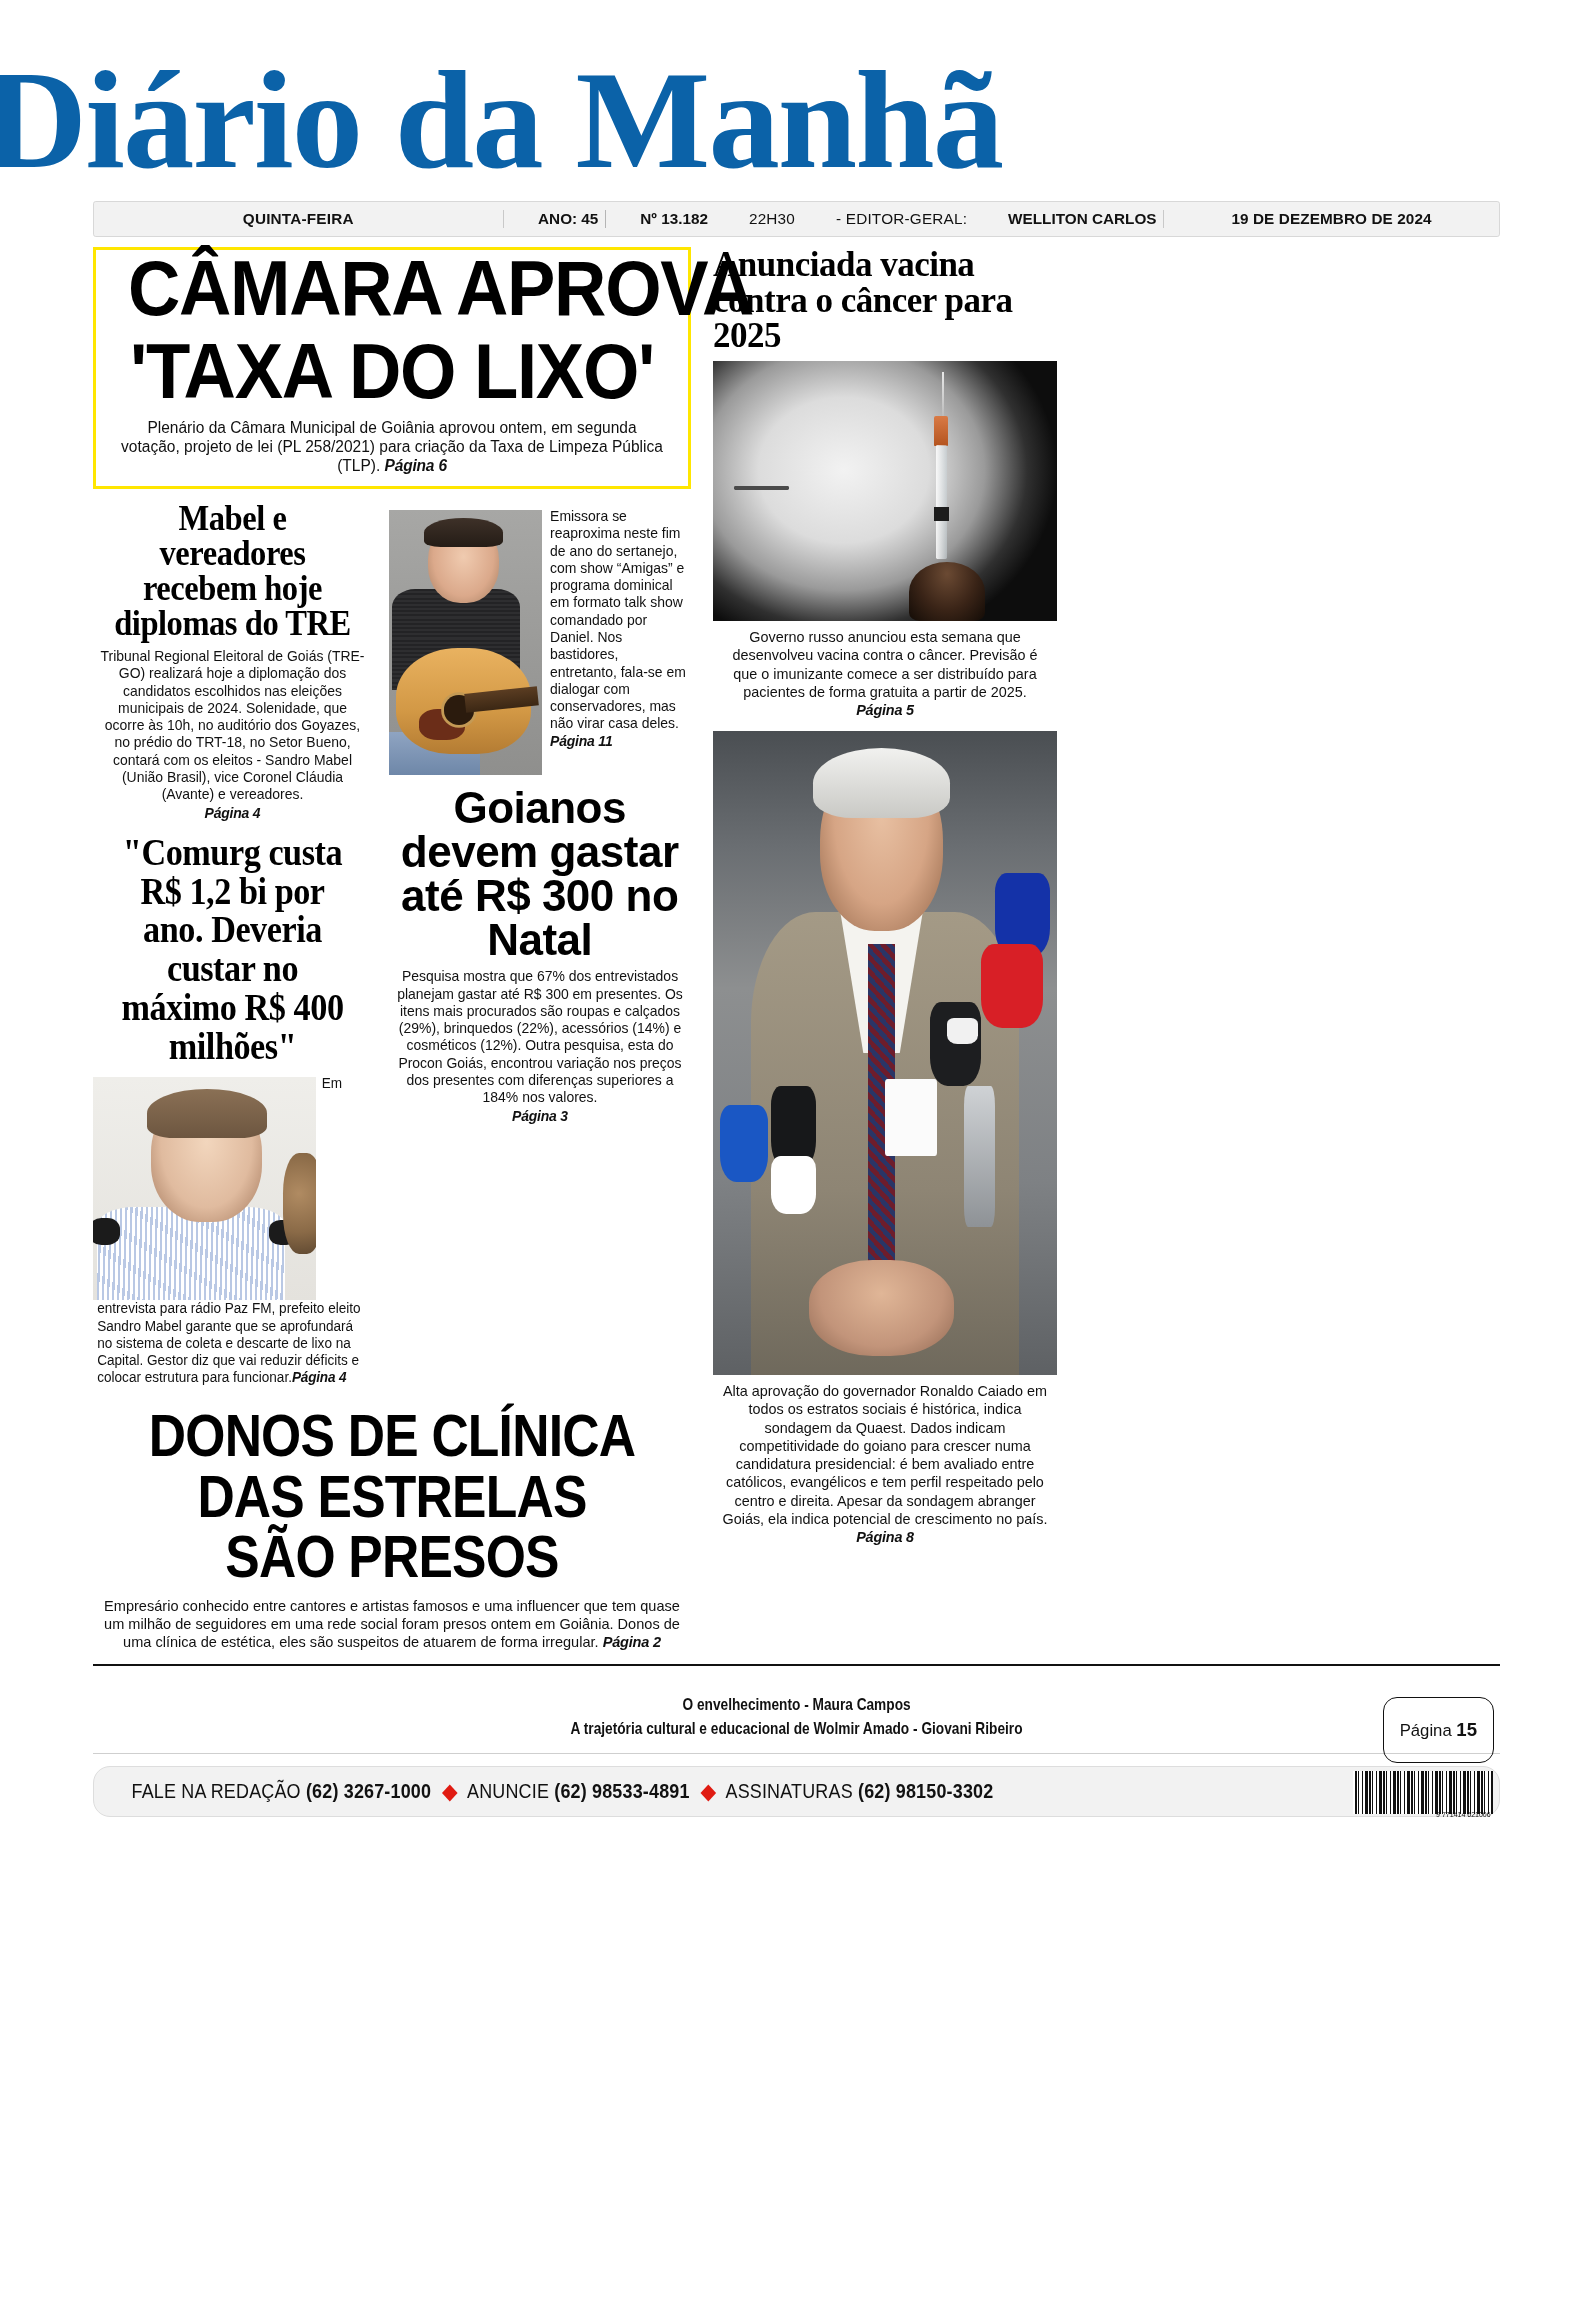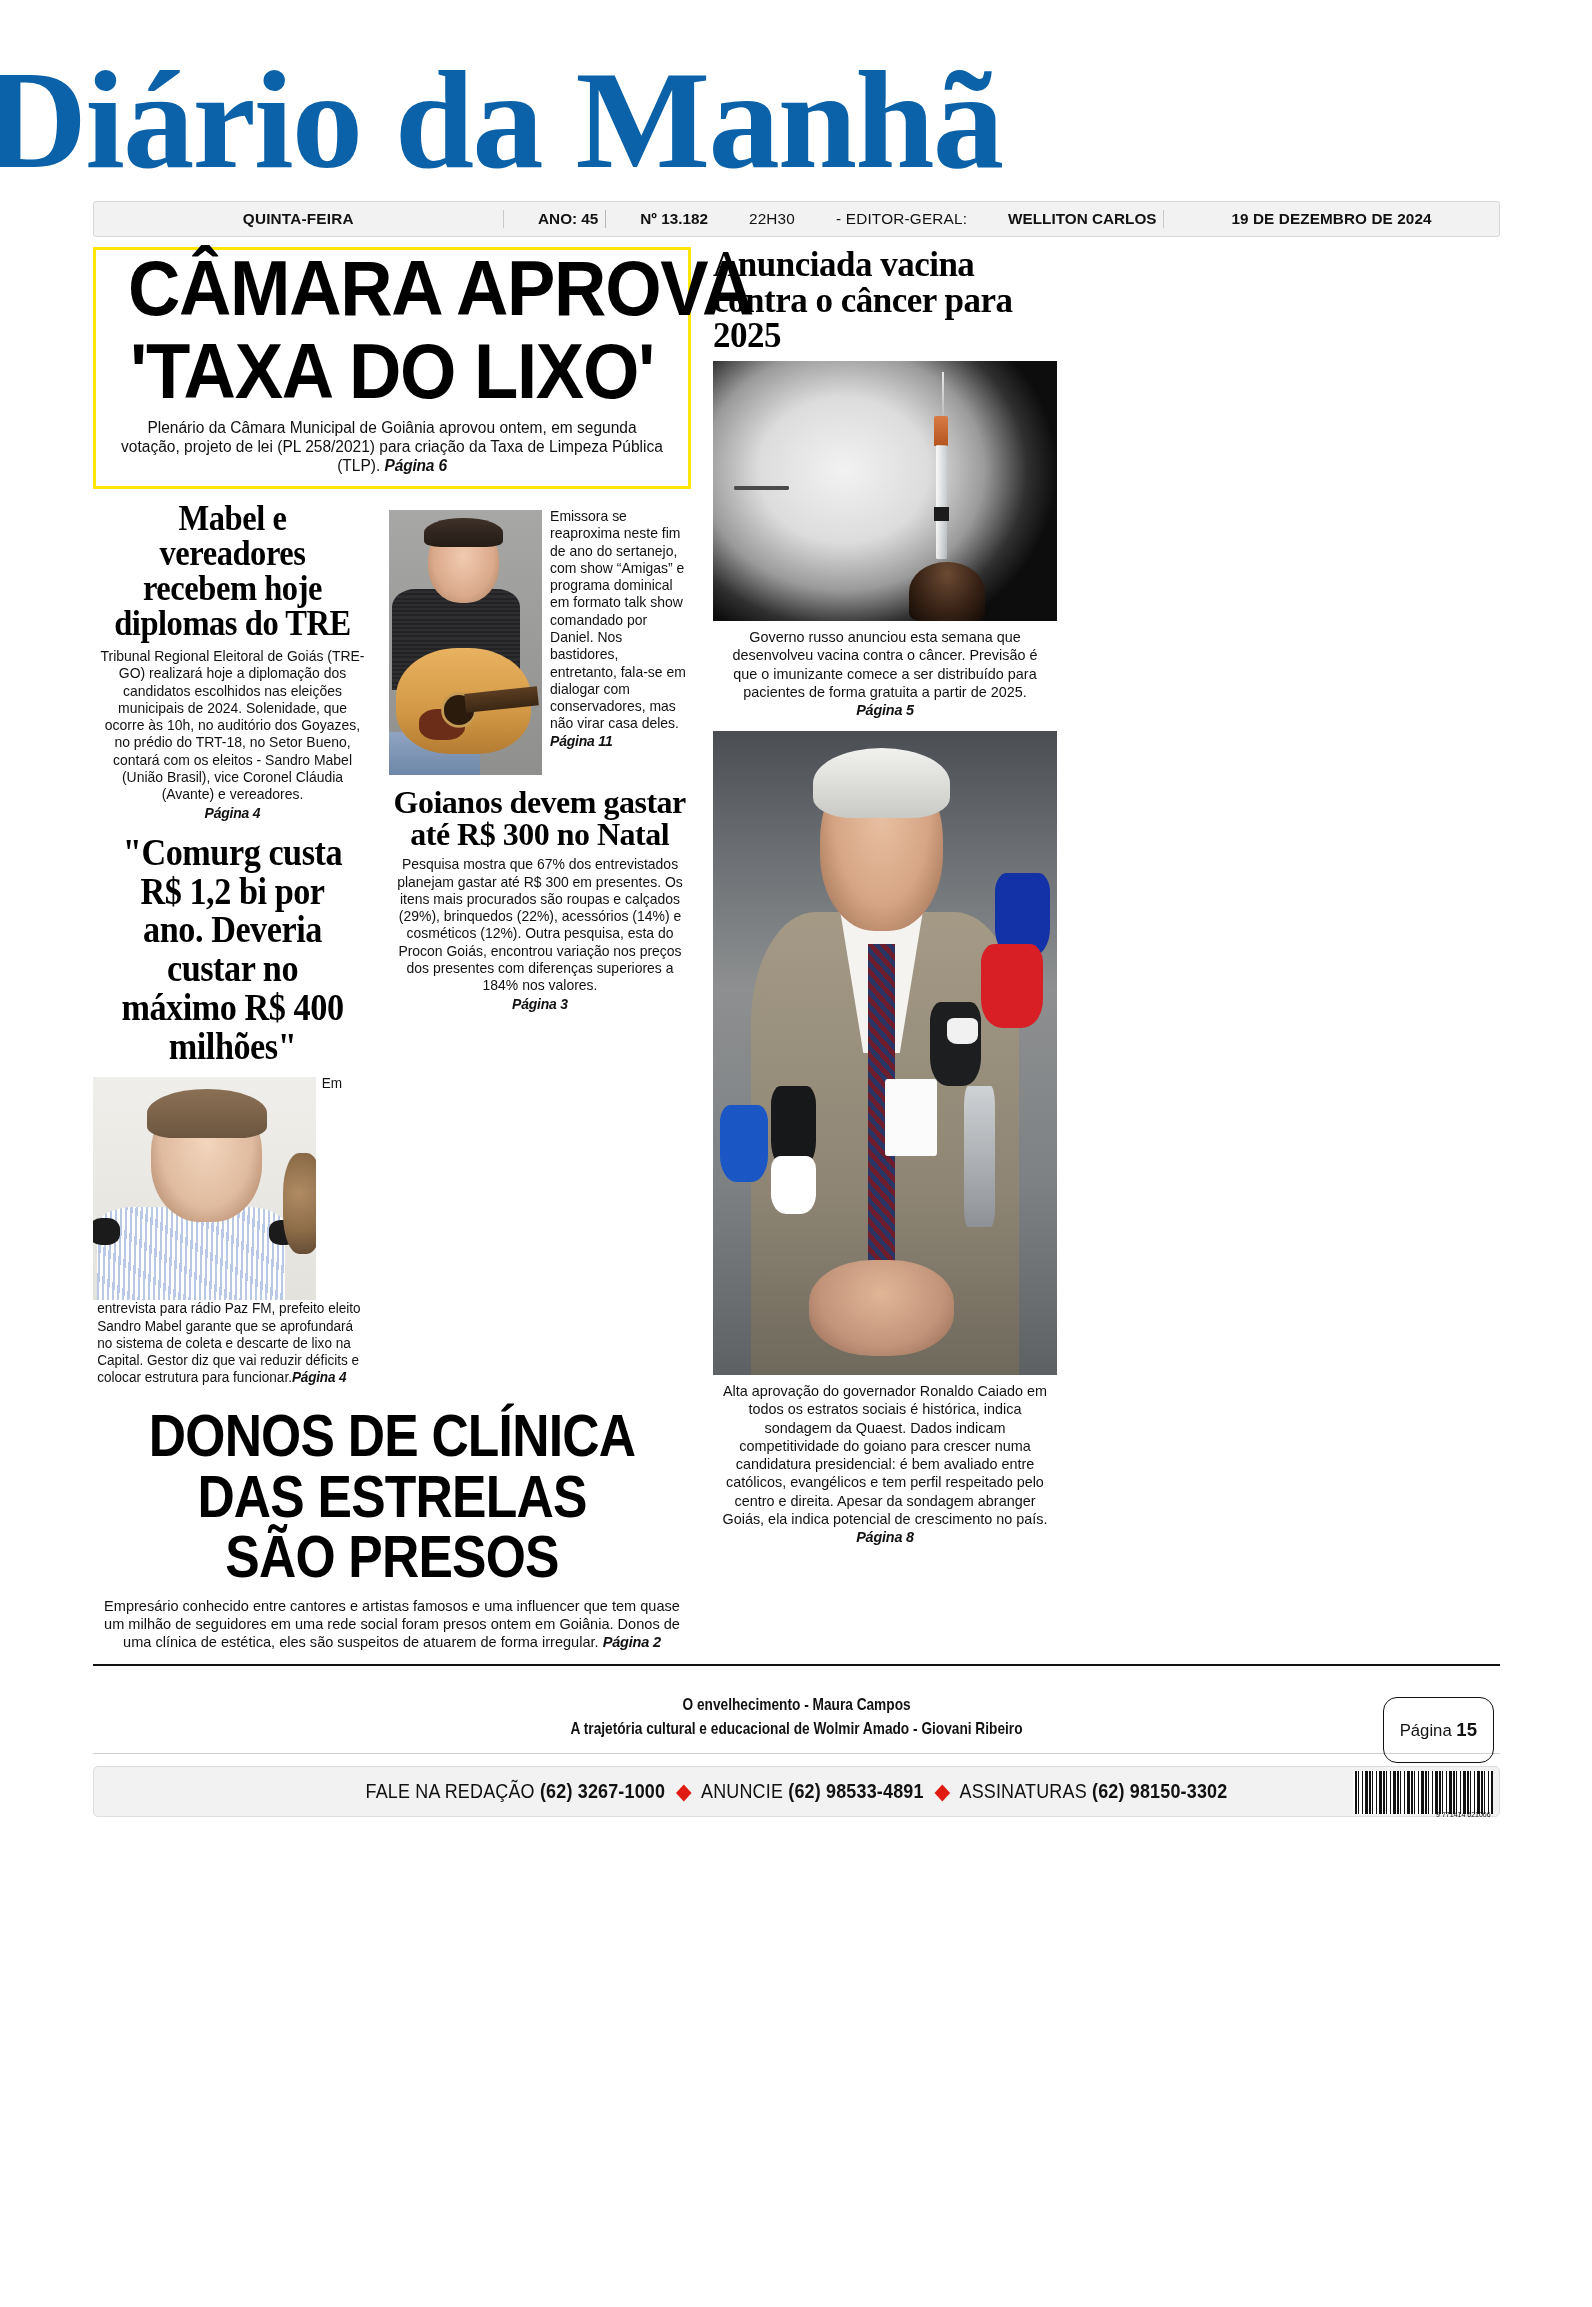--- a/index.html
+++ b/index.html
@@ -424,24 +424,24 @@
   .rule-thin {
     margin: 2.8px 93px 0 93px;
     height: 1.4px; background: #cfcfcf;
   }
 
   .contactbar {
     margin: 12px 93px 0 93px;
     height: 51px;
     background: #F2F2F2;
     border: 0.9px solid #DDD;
-    border-radius: 5px;
+    border-radius: 17px;
     display: flex;
     align-items: center;
-    justify-content: center;
+    justify-content: flex-start;
     position: relative;
   }
   .contact-text {
     font-family: "Liberation Sans", sans-serif;
     font-size: 19.5px;
     color: #111;
     letter-spacing: 0.2px;
     transform: scaleX(0.92);
     white-space: nowrap;
   }
@@ -550,21 +550,21 @@
               <div class="dn-neck"></div>
             </div>
             <div class="body-text" style="text-align:left; font-size:14.4px;">
               <span>Emissora se reaproxima neste fim de ano do sertanejo, com show “Amigas” e programa dominical em formato talk show comandado por Daniel. Nos bastidores, entretanto, fala-se em dialogar com conservadores, mas não virar casa deles.</span>
               <br><span class="pg">Página 11</span>
             </div>
           </div>
         </div>
 
         <div style="margin-top:11px;">
-          <div class="l-head-serif" style="font-family:Liberation Serif, serif; font-size:32px; transform:scaleX(1);">Goianos devem gastar até R$ 300 no Natal</div>
+          <div class="l-head-serif" style="font-family:Liberation Sans, sans-serif; font-size:44px; transform:scaleX(1);">Goianos devem gastar até R$ 300 no Natal</div>
           <div class="body-text" style="margin-top:6.5px;">
             <span>Pesquisa mostra que 67% dos entrevistados planejam gastar até R$ 300 em presentes. Os itens mais procurados são roupas e calçados (29%), brinquedos (22%), acessórios (14%) e cosméticos (12%). Outra pesquisa, esta do Procon Goiás, encontrou variação nos preços dos presentes com diferenças superiores a 184% nos valores.</span>
           </div>
           <div class="body-text" style="margin-top:0.9px;">
             <span class="pg">Página 3</span>
           </div>
         </div>
 
       </div>
     </div>

